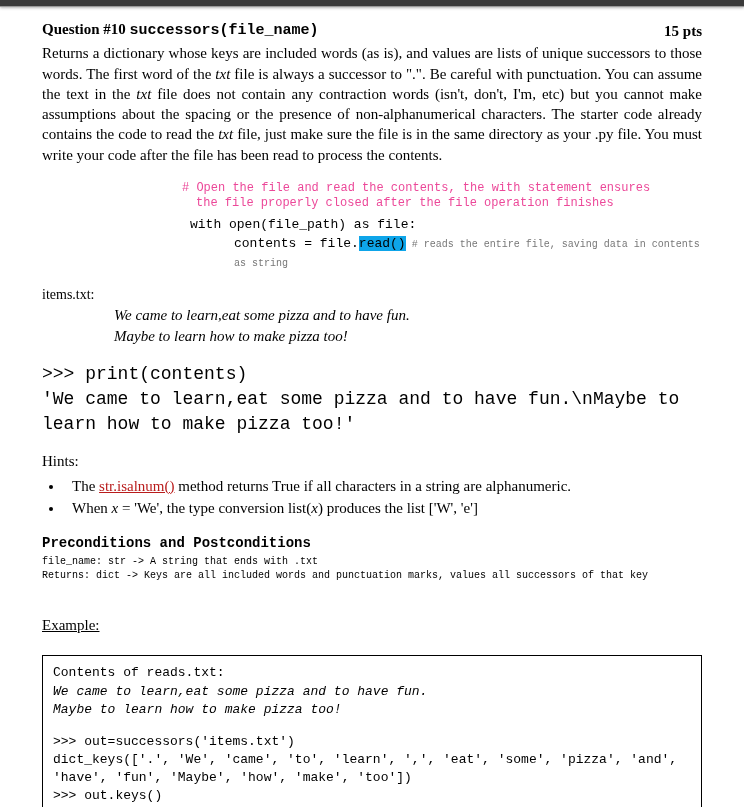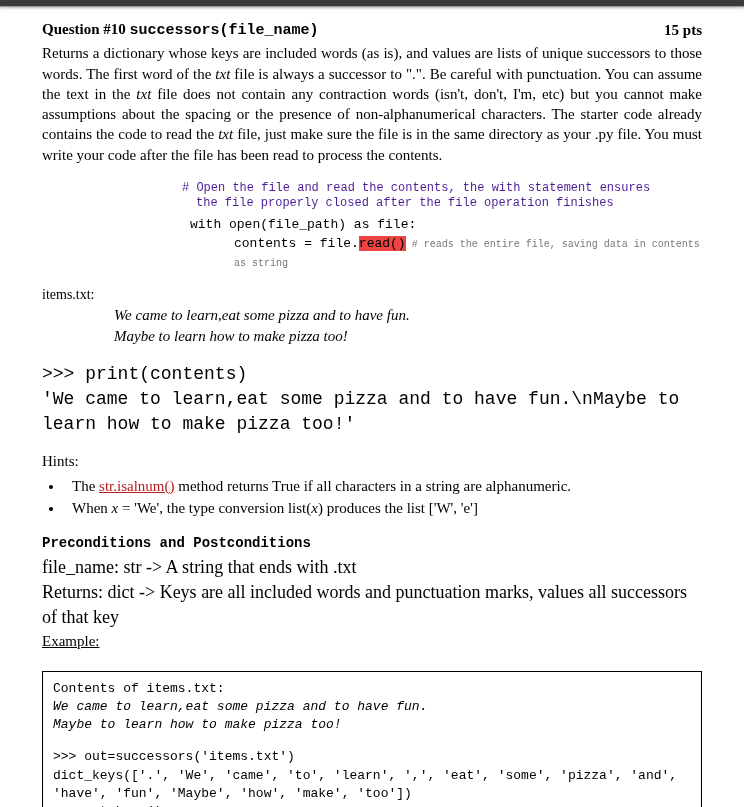--- a/index.html
+++ b/index.html
@@ -17,21 +17,21 @@
     box-shadow: 0 1px 3px rgba(0,0,0,0.3);
   }
   .page {
     padding: 12px 42px 0 42px;
     font-size: 15px;
     line-height: 1.35;
   }
   .q-header {
     display: flex;
     justify-content: space-between;
-    align-items: center;
+    align-items: flex-end;
     margin-bottom: 2px;
   }
   .q-title {
     font-weight: bold;
   }
   .q-title .mono {
     font-family: "Courier New", monospace;
     font-size: 15px;
   }
   .q-pts {
@@ -41,35 +41,35 @@
   .body-para {
     text-align: justify;
     margin: 0 0 2px 0;
   }
   .ital { font-style: italic; }
   .code-comment-block {
     margin: 16px 0 4px 0;
     padding-left: 140px;
     font-family: "Courier New", monospace;
     font-size: 12px;
-    color: #4c1d95;
+    color: #ec4899;
     line-height: 1.3;
   }
   .code-open-block {
     padding-left: 148px;
     font-family: "Courier New", monospace;
     font-size: 13px;
     line-height: 1.45;
     margin-bottom: 14px;
   }
   .code-open-block .contents-line {
     padding-left: 44px;
   }
   .hl {
-    background: #ef4444;
+    background: #0ea5e9;
   }
   .small-cmt {
     font-family: "Courier New", monospace;
     font-size: 10px;
     color: #777;
   }
   .items-label {
     font-family: Liberation Serif, serif;
     font-size: 14px;
     margin-top: 8px;
@@ -108,24 +108,24 @@
     color: #b91c1c;
     text-decoration: underline;
   }
   .precond-title {
     font-family: "Courier New", monospace;
     font-size: 14px;
     font-weight: bold;
     margin-bottom: 2px;
   }
   .precond {
-    font-family: Liberation Serif, serif;
-    font-size: 18px;
+    font-family: Liberation Mono, monospace;
+    font-size: 10px;
     line-height: 1.4;
-    margin-bottom: 0;
+    margin-bottom: 32px;
   }
   .example-label {
     font-family: "Times New Roman", Times, serif;
     font-size: 15px;
     text-decoration: underline;
     margin-bottom: 20px;
   }
   .example-box {
     border: 1px solid #000;
     padding: 8px 10px;
@@ -189,21 +189,21 @@
 
   <div class="precond-title">Preconditions and Postconditions</div>
   <div class="precond">
     <div>file_name: str -&gt; A string that ends with .txt</div>
     <div>Returns: dict -&gt; Keys are all included words and punctuation marks, values all successors of that key</div>
   </div>
 
   <div class="example-label">Example:</div>
 
   <div class="example-box">
-    <div>Contents of items.txt:</div>
+    <div>Contents of reads.txt:</div>
     <div class="ital-mono">We came to learn,eat some pizza and to have fun.</div>
     <div class="ital-mono">Maybe to learn how to make pizza too!</div>
     <div style="height:14px"></div>
     <div>&gt;&gt;&gt; out=successors('items.txt')</div>
     <div>dict_keys(['.', 'We', 'came', 'to', 'learn', ',', 'eat', 'some', 'pizza', 'and', 'have', 'fun', 'Maybe', 'how', 'make', 'too'])</div>
     <div>&gt;&gt;&gt; out.keys()</div>
     <div>&gt;&gt;&gt; out['.']</div>
   </div>
 
 </div>

